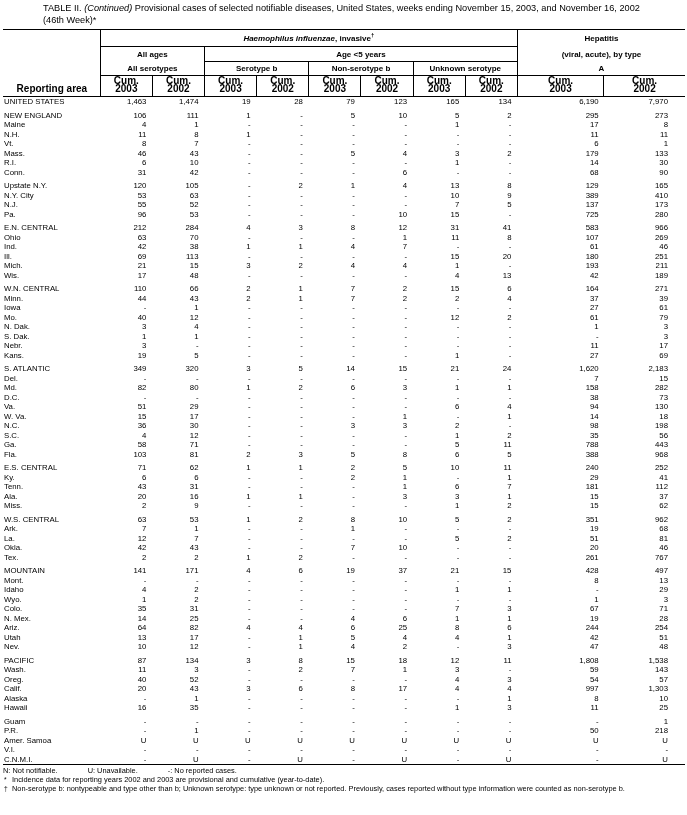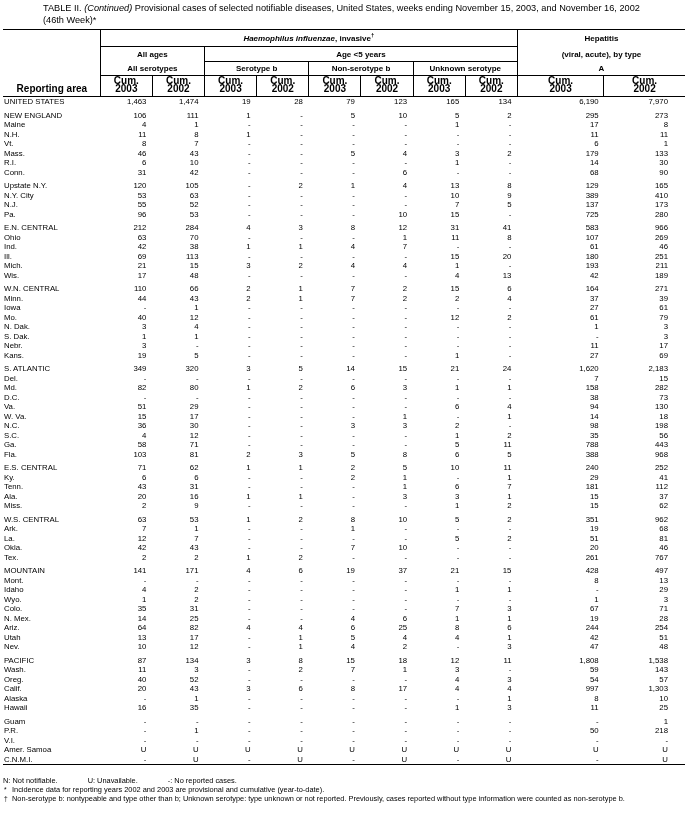--- a/index.html
+++ b/index.html
@@ -30,21 +30,21 @@
   th.area-label { text-align:center; padding-left:1px; }
   .hi-head i { }
   sup.fnmark { font-size:6px; vertical-align:super; line-height:0; }
 
   tbody td { font-size:7.8px; line-height:9.5px; height:9.5px; padding:0 6px 0 0; text-align:right; white-space:nowrap; overflow:hidden; }
   tbody td.area { text-align:left; padding:0 0 0 1px; }
   tbody td.hep2003 { padding-right:5px; }
   tbody td.hep2002 { padding-right:17px; }
   tr.gap td { height:4px; line-height:4px; padding:0; }
 
-  .footnotes { margin-top:12px; font-size:7.4px; line-height:8.9px; }
+  .footnotes { margin-top:2px; font-size:7.4px; line-height:8.9px; }
   .fn-keys span { margin-right:30px; }
   .fn { position:relative; padding-left:9px; }
   .fn .sym { position:absolute; left:1px; top:0; font-size:6.6px; }
 </style>
 </head>
 <body>
 
 <div class="page">
 
   <div class="title">
@@ -944,44 +944,44 @@
           <td class="num">-</td>
           <td class="num">-</td>
           <td class="num">-</td>
           <td class="num">-</td>
           <td class="num">-</td>
           <td class="num">-</td>
           <td class="hep2003">50</td>
           <td class="hep2002">218</td>
         </tr>
         <tr>
+          <td class="area">Amer. Samoa</td>
+          <td class="num">U</td>
+          <td class="num">U</td>
+          <td class="num">U</td>
+          <td class="num">U</td>
+          <td class="num">U</td>
+          <td class="num">U</td>
+          <td class="num">U</td>
+          <td class="num">U</td>
+          <td class="hep2003">U</td>
+          <td class="hep2002">U</td>
+        </tr>
+        <tr>
           <td class="area">V.I.</td>
           <td class="num">-</td>
           <td class="num">-</td>
           <td class="num">-</td>
           <td class="num">-</td>
           <td class="num">-</td>
           <td class="num">-</td>
           <td class="num">-</td>
           <td class="num">-</td>
           <td class="hep2003">-</td>
           <td class="hep2002">-</td>
-        </tr>
-        <tr>
-          <td class="area">Amer. Samoa</td>
-          <td class="num">U</td>
-          <td class="num">U</td>
-          <td class="num">U</td>
-          <td class="num">U</td>
-          <td class="num">U</td>
-          <td class="num">U</td>
-          <td class="num">U</td>
-          <td class="num">U</td>
-          <td class="hep2003">U</td>
-          <td class="hep2002">U</td>
         </tr>
         <tr>
           <td class="area">C.N.M.I.</td>
           <td class="num">-</td>
           <td class="num">U</td>
           <td class="num">-</td>
           <td class="num">U</td>
           <td class="num">-</td>
           <td class="num">U</td>
           <td class="num">-</td>

